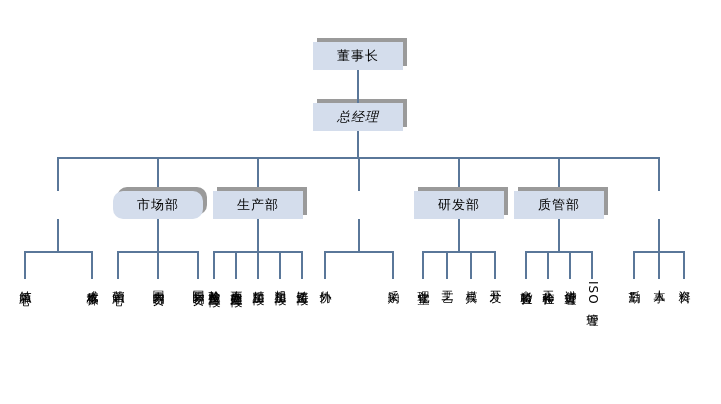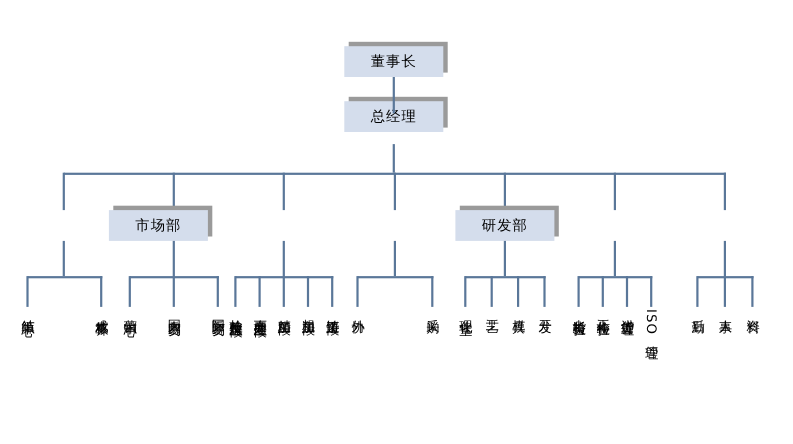--- a/index.html
+++ b/index.html
@@ -49,42 +49,43 @@
     letter-spacing: 1px;
     white-space: nowrap;
     color: var(--text, #000000);
   }
 </style>
 </head>
 <body>
 
 <div class="chart" id="chart" style="--box-fill: #d4ddec; --box-shadow: #9a9a9a; --connector: #5a7799; --text: #000000; --background: #ffffff;">
   <div class="node" style="left:313px; top:42px;">董事长</div>
-  <div class="node" style="left:313px; top:92px;">总经理</div>
+  <div class="node" style="left:313px; top:103px;font-style:italic;">总经理</div>
 <div class="vline" style="left: 357px; top: 70px; height: 33px;"></div>
     <div class="vline" style="left: 357px; top: 131px; height: 26px;"></div>
     <div class="hline" style="left: 58px; top: 157px; width: 602px;"></div>
     <div class="vline" style="left: 57px; top: 157px; height: 34px;"></div>
     <div class="vline" style="left: 57px; top: 219px; height: 32px;"></div>
     <div class="hline" style="left: 25px; top: 251px; width: 68px;"></div>
     <div class="vline" style="left: 24px; top: 251px; height: 28px;"></div>
     <div class="vlabel" style="left: 25px; top: 281px;">结算中心</div>
     <div class="vline" style="left: 91px; top: 251px; height: 28px;"></div>
     <div class="vlabel" style="left: 92px; top: 281px;">成本核算</div>
     <div class="vline" style="left: 157px; top: 157px; height: 34px;"></div>
-    <div class="node" style="left: 99px; top: 191px;">市场部</div>
+    <div class="node" style="left: 113px; top: 191px; border-radius: 10px;">市场部</div>
     <div class="vline" style="left: 157px; top: 219px; height: 32px;"></div>
     <div class="hline" style="left: 118px; top: 251px; width: 81px;"></div>
     <div class="vline" style="left: 117px; top: 251px; height: 28px;"></div>
     <div class="vlabel" style="left: 118px; top: 281px;">营销中心</div>
     <div class="vline" style="left: 157px; top: 251px; height: 28px;"></div>
     <div class="vlabel" style="left: 158px; top: 281px;">国内贸易</div>
     <div class="vline" style="left: 197px; top: 251px; height: 28px;"></div>
     <div class="vlabel" style="left: 198px; top: 281px;">国际贸易</div>
     <div class="vline" style="left: 257px; top: 157px; height: 34px;"></div>
+    <div class="node" style="left: 213px; top: 191px;">生产部</div>
     <div class="vline" style="left: 257px; top: 219px; height: 32px;"></div>
     <div class="hline" style="left: 214px; top: 251px; width: 89px;"></div>
     <div class="vline" style="left: 213px; top: 251px; height: 28px;"></div>
     <div class="vlabel" style="left: 214px; top: 281px;">检验及理工段</div>
     <div class="vline" style="left: 235px; top: 251px; height: 28px;"></div>
     <div class="vlabel" style="left: 236px; top: 281px;">表面处理工段</div>
     <div class="vline" style="left: 257px; top: 251px; height: 28px;"></div>
     <div class="vlabel" style="left: 258px; top: 281px;">精加工段</div>
     <div class="vline" style="left: 279px; top: 251px; height: 28px;"></div>
     <div class="vlabel" style="left: 280px; top: 281px;">粗加工段</div>
@@ -103,20 +104,21 @@
     <div class="hline" style="left: 423px; top: 251px; width: 73px;"></div>
     <div class="vline" style="left: 422px; top: 251px; height: 28px;"></div>
     <div class="vlabel" style="left: 423px; top: 281px;">理化室</div>
     <div class="vline" style="left: 446px; top: 251px; height: 28px;"></div>
     <div class="vlabel" style="left: 447px; top: 281px;">工艺</div>
     <div class="vline" style="left: 470px; top: 251px; height: 28px;"></div>
     <div class="vlabel" style="left: 471px; top: 281px;">模具</div>
     <div class="vline" style="left: 494px; top: 251px; height: 28px;"></div>
     <div class="vlabel" style="left: 495px; top: 281px;">开发</div>
     <div class="vline" style="left: 558px; top: 157px; height: 34px;"></div>
+    <div class="node" style="left: 514px; top: 191px;">质管部</div>
     <div class="vline" style="left: 558px; top: 219px; height: 32px;"></div>
     <div class="hline" style="left: 526px; top: 251px; width: 67px;"></div>
     <div class="vline" style="left: 525px; top: 251px; height: 28px;"></div>
     <div class="vlabel" style="left: 526px; top: 281px;">出货检验</div>
     <div class="vline" style="left: 547px; top: 251px; height: 28px;"></div>
     <div class="vlabel" style="left: 548px; top: 281px;">工作检验</div>
     <div class="vline" style="left: 569px; top: 251px; height: 28px;"></div>
     <div class="vlabel" style="left: 570px; top: 281px;">进货管理</div>
     <div class="vline" style="left: 591px; top: 251px; height: 28px;"></div>
     <div class="vlabel" style="left: 592px; top: 281px;">ISO管理</div>

